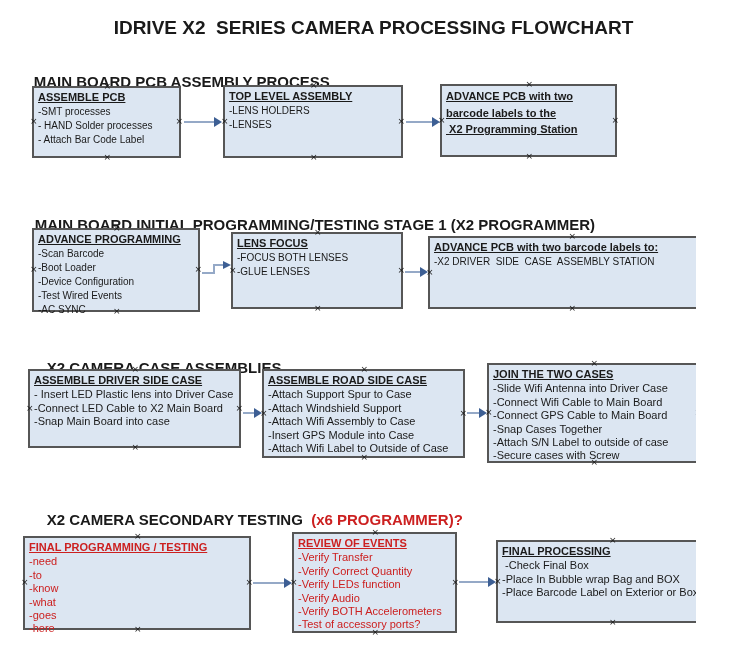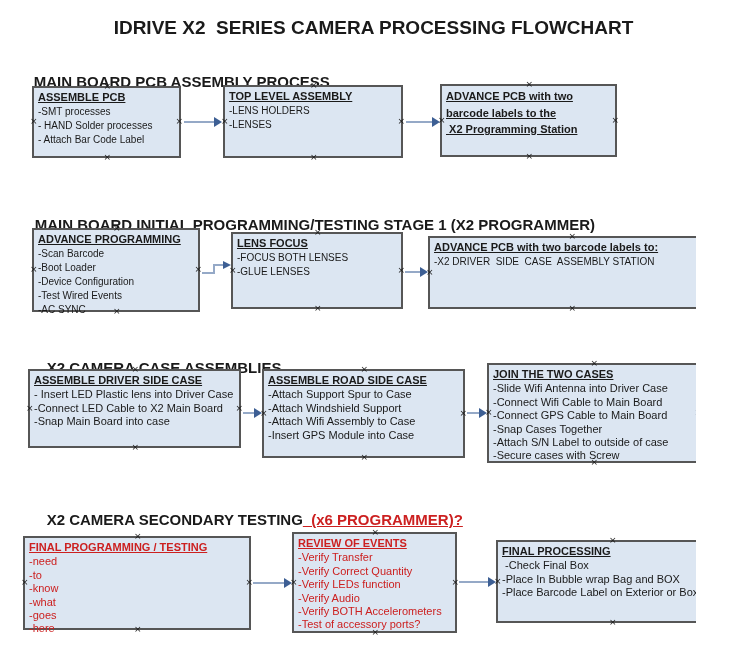--- a/index.html
+++ b/index.html
@@ -4,21 +4,21 @@
 <style>
   html,body{margin:0;padding:0;background:#fff;}
   body{font-family:"Liberation Sans", sans-serif; color:var(--text,#1a1a1a);}
   #canvas{position:relative;width:696px;height:662px;background:var(--background,#fff);overflow:hidden;}
 
   .page-title{position:absolute;top:17px;left:0;width:747px;text-align:center;
     font-size:19px;font-weight:bold;white-space:pre;color:var(--text,#1a1a1a);}
 
   .section-header{position:absolute;font-size:15px;font-weight:bold;white-space:pre;}
   .section-header .black-part{color:var(--text,#1a1a1a);white-space:pre;margin-top:40px;}
-  .section-header .red-part{color:var(--red,#cc2020);white-space:pre;text-decoration:underline;}
+  .section-header .red-part{color:var(--red,#cc2020);white-space:pre;}
 
   .box{position:absolute;background:var(--box_fill,#dce6f2);
     border:2px solid var(--box_border,#555);box-sizing:border-box;
     padding:2px 4px;overflow:visible;}
   .box-heading{font-size:11px;font-weight:bold;line-height:1.3;white-space:pre-wrap;margin:0 0 1px 0;text-decoration:underline;}
   .box-lines .line{white-space:pre;}
   .sec12 .box-lines .line{font-size:10px;line-height:14px;}
   .sec34 .box-lines .line{font-size:11px;line-height:13.4px;}
   .box.red .box-heading, .box.red .box-lines .line{color:var(--red,#cc2020);}
 
@@ -150,20 +150,21 @@
       <span class="hx r">×</span>
     </div>
   <div class="arrow" style="left:243px;top:412px;width:11px"></div>
   <div class="box sec34" style="left:262px;top:369px;width:203px;height:89px">
     <div class="box-heading">ASSEMBLE ROAD SIDE CASE</div>
     <div class="box-lines">
         <div class="line">-Attach Support Spur to Case</div>
         <div class="line">-Attach Windshield Support</div>
         <div class="line">-Attach Wifi Assembly to Case</div>
         <div class="line">-Insert GPS Module into Case</div>
+        <div class="line">-Attach Wifi Label to Outside of Case</div>
       </div>
   <span class="hx t">×</span>
       <span class="hx b">×</span>
       <span class="hx l">×</span>
       <span class="hx r">×</span>
     </div>
   <div class="arrow" style="left:467px;top:412px;width:12px"></div>
   <div class="box sec34" style="left:487px;top:363px;width:213px;height:100px">
     <div class="box-heading">JOIN THE TWO CASES</div>
     <div class="box-lines">

